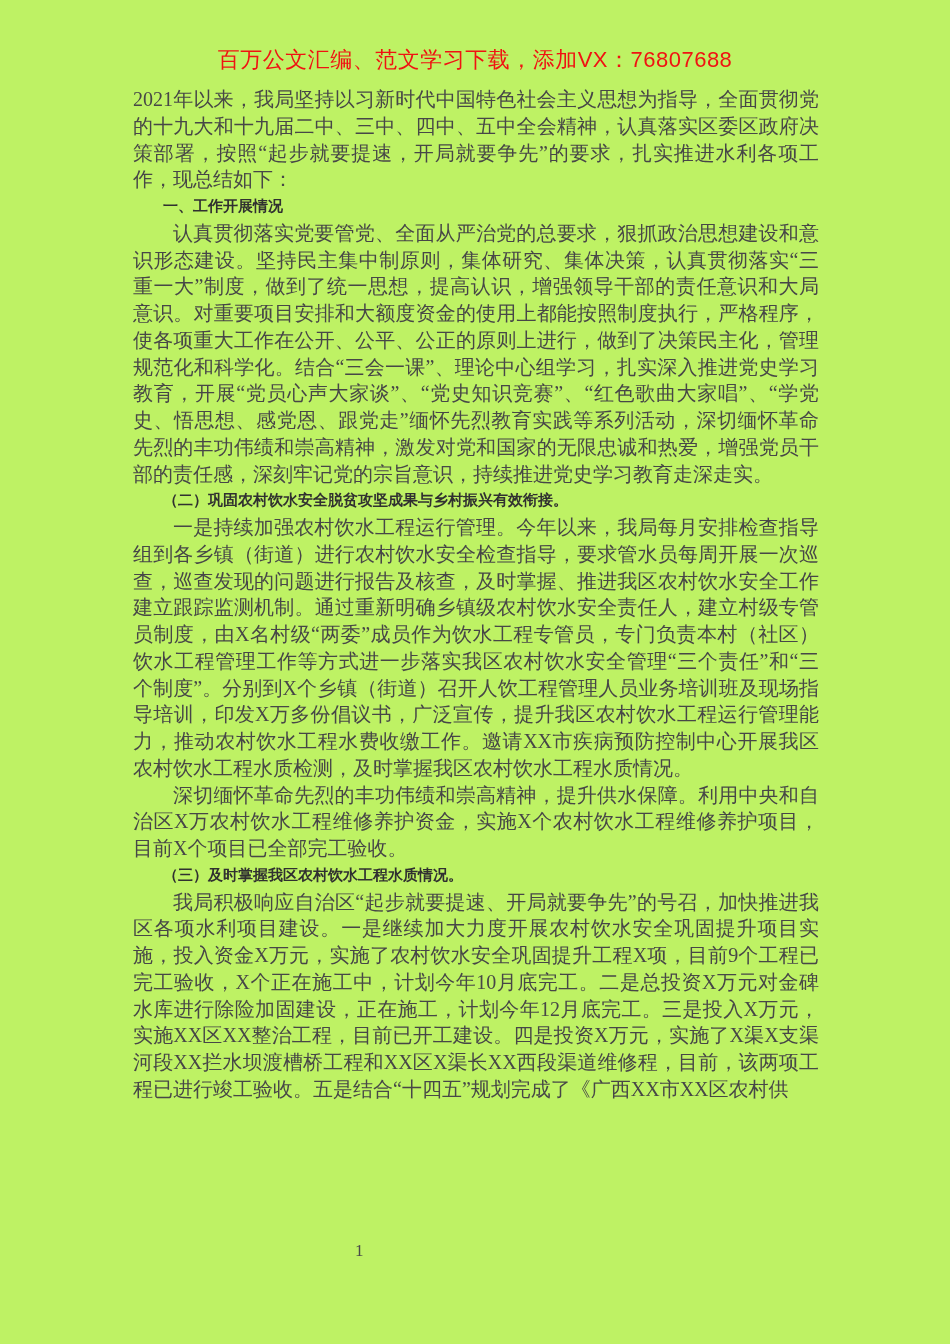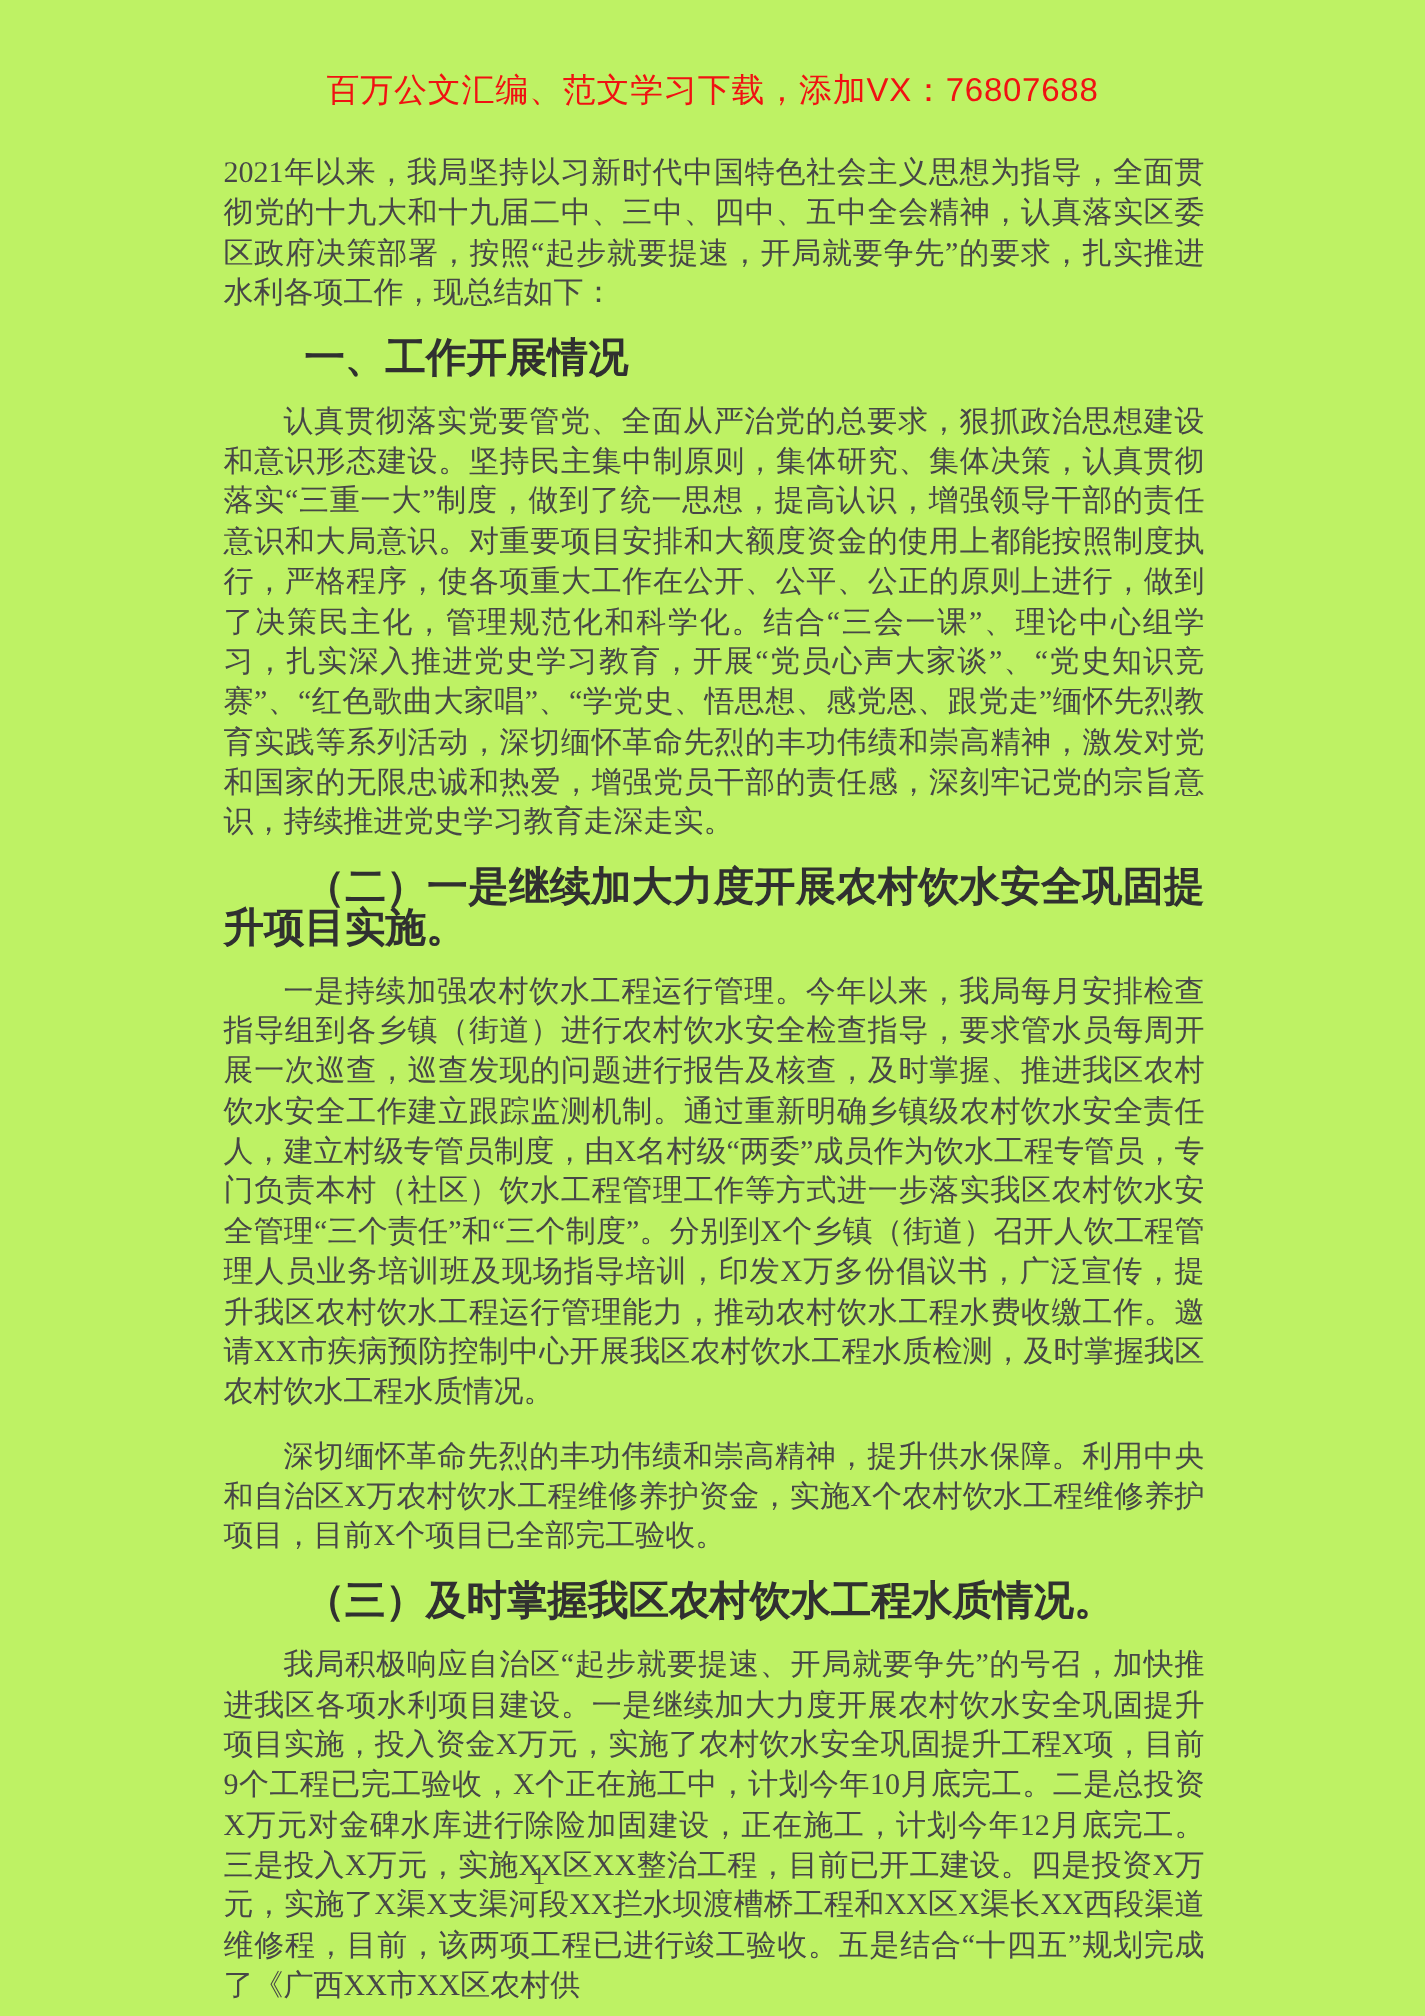--- a/index.html
+++ b/index.html
@@ -28,31 +28,31 @@
     position: absolute;
     left: 133px;
     top: 86px;
     width: 686px;
     font-size: 20px;
     line-height: 26.75px;
     text-align: justify;
     color: #474747;
   }
   .doc-body p {
-    margin: 16px;
+    margin: 0;
     text-indent: 2em;
   }
   .doc-body p.first-para {
     text-indent: 0;
   }
   .doc-body p.heading {
     font-family: "Liberation Sans", "DejaVu Sans", sans-serif;
     font-weight: bold;
     color: #303030;
-    font-size: 27px;
+    font-size: 15px;
   }
   .page-footer {
     position: absolute;
     left: 355px;
     top: 1241px;
     font-size: 17px;
     color: #4a4a4a;
     font-family: "Liberation Serif", "DejaVu Serif", serif;
   }
 </style>
@@ -60,21 +60,21 @@
 <body>
 
 <div class="page">
 
   <div class="promo-header">百万公文汇编、范文学习下载，添加VX：76807688</div>
 
   <div class="doc-body">
     <p class="first-para">2021年以来，我局坚持以习新时代中国特色社会主义思想为指导，全面贯彻党的十九大和十九届二中、三中、四中、五中全会精神，认真落实区委区政府决策部署，按照“起步就要提速，开局就要争先”的要求，扎实推进水利各项工作，现总结如下：</p>
     <p class="heading">一、工作开展情况</p>
     <p>认真贯彻落实党要管党、全面从严治党的总要求，狠抓政治思想建设和意识形态建设。坚持民主集中制原则，集体研究、集体决策，认真贯彻落实“三重一大”制度，做到了统一思想，提高认识，增强领导干部的责任意识和大局意识。对重要项目安排和大额度资金的使用上都能按照制度执行，严格程序，使各项重大工作在公开、公平、公正的原则上进行，做到了决策民主化，管理规范化和科学化。结合“三会一课”、理论中心组学习，扎实深入推进党史学习教育，开展“党员心声大家谈”、“党史知识竞赛”、“红色歌曲大家唱”、“学党史、悟思想、感党恩、跟党走”缅怀先烈教育实践等系列活动，深切缅怀革命先烈的丰功伟绩和崇高精神，激发对党和国家的无限忠诚和热爱，增强党员干部的责任感，深刻牢记党的宗旨意识，持续推进党史学习教育走深走实。</p>
-    <p class="heading">（二）一是继续加大力度开展农村饮水安全巩固提升项目实施。</p>
+    <p class="heading">（二）巩固农村饮水安全脱贫攻坚成果与乡村振兴有效衔接。</p>
     <p>一是持续加强农村饮水工程运行管理。今年以来，我局每月安排检查指导组到各乡镇（街道）进行农村饮水安全检查指导，要求管水员每周开展一次巡查，巡查发现的问题进行报告及核查，及时掌握、推进我区农村饮水安全工作建立跟踪监测机制。通过重新明确乡镇级农村饮水安全责任人，建立村级专管员制度，由X名村级“两委”成员作为饮水工程专管员，专门负责本村（社区）饮水工程管理工作等方式进一步落实我区农村饮水安全管理“三个责任”和“三个制度”。分别到X个乡镇（街道）召开人饮工程管理人员业务培训班及现场指导培训，印发X万多份倡议书，广泛宣传，提升我区农村饮水工程运行管理能力，推动农村饮水工程水费收缴工作。邀请XX市疾病预防控制中心开展我区农村饮水工程水质检测，及时掌握我区农村饮水工程水质情况。</p>
     <p>深切缅怀革命先烈的丰功伟绩和崇高精神，提升供水保障。利用中央和自治区X万农村饮水工程维修养护资金，实施X个农村饮水工程维修养护项目，目前X个项目已全部完工验收。</p>
     <p class="heading">（三）及时掌握我区农村饮水工程水质情况。</p>
     <p>我局积极响应自治区“起步就要提速、开局就要争先”的号召，加快推进我区各项水利项目建设。一是继续加大力度开展农村饮水安全巩固提升项目实施，投入资金X万元，实施了农村饮水安全巩固提升工程X项，目前9个工程已完工验收，X个正在施工中，计划今年10月底完工。二是总投资X万元对金碑水库进行除险加固建设，正在施工，计划今年12月底完工。三是投入X万元，实施XX区XX整治工程，目前已开工建设。四是投资X万元，实施了X渠X支渠河段XX拦水坝渡槽桥工程和XX区X渠长XX西段渠道维修程，目前，该两项工程已进行竣工验收。五是结合“十四五”规划完成了《广西XX市XX区农村供</p>
   </div>
 
   <div class="page-footer">1</div>
 
 </div>
 

